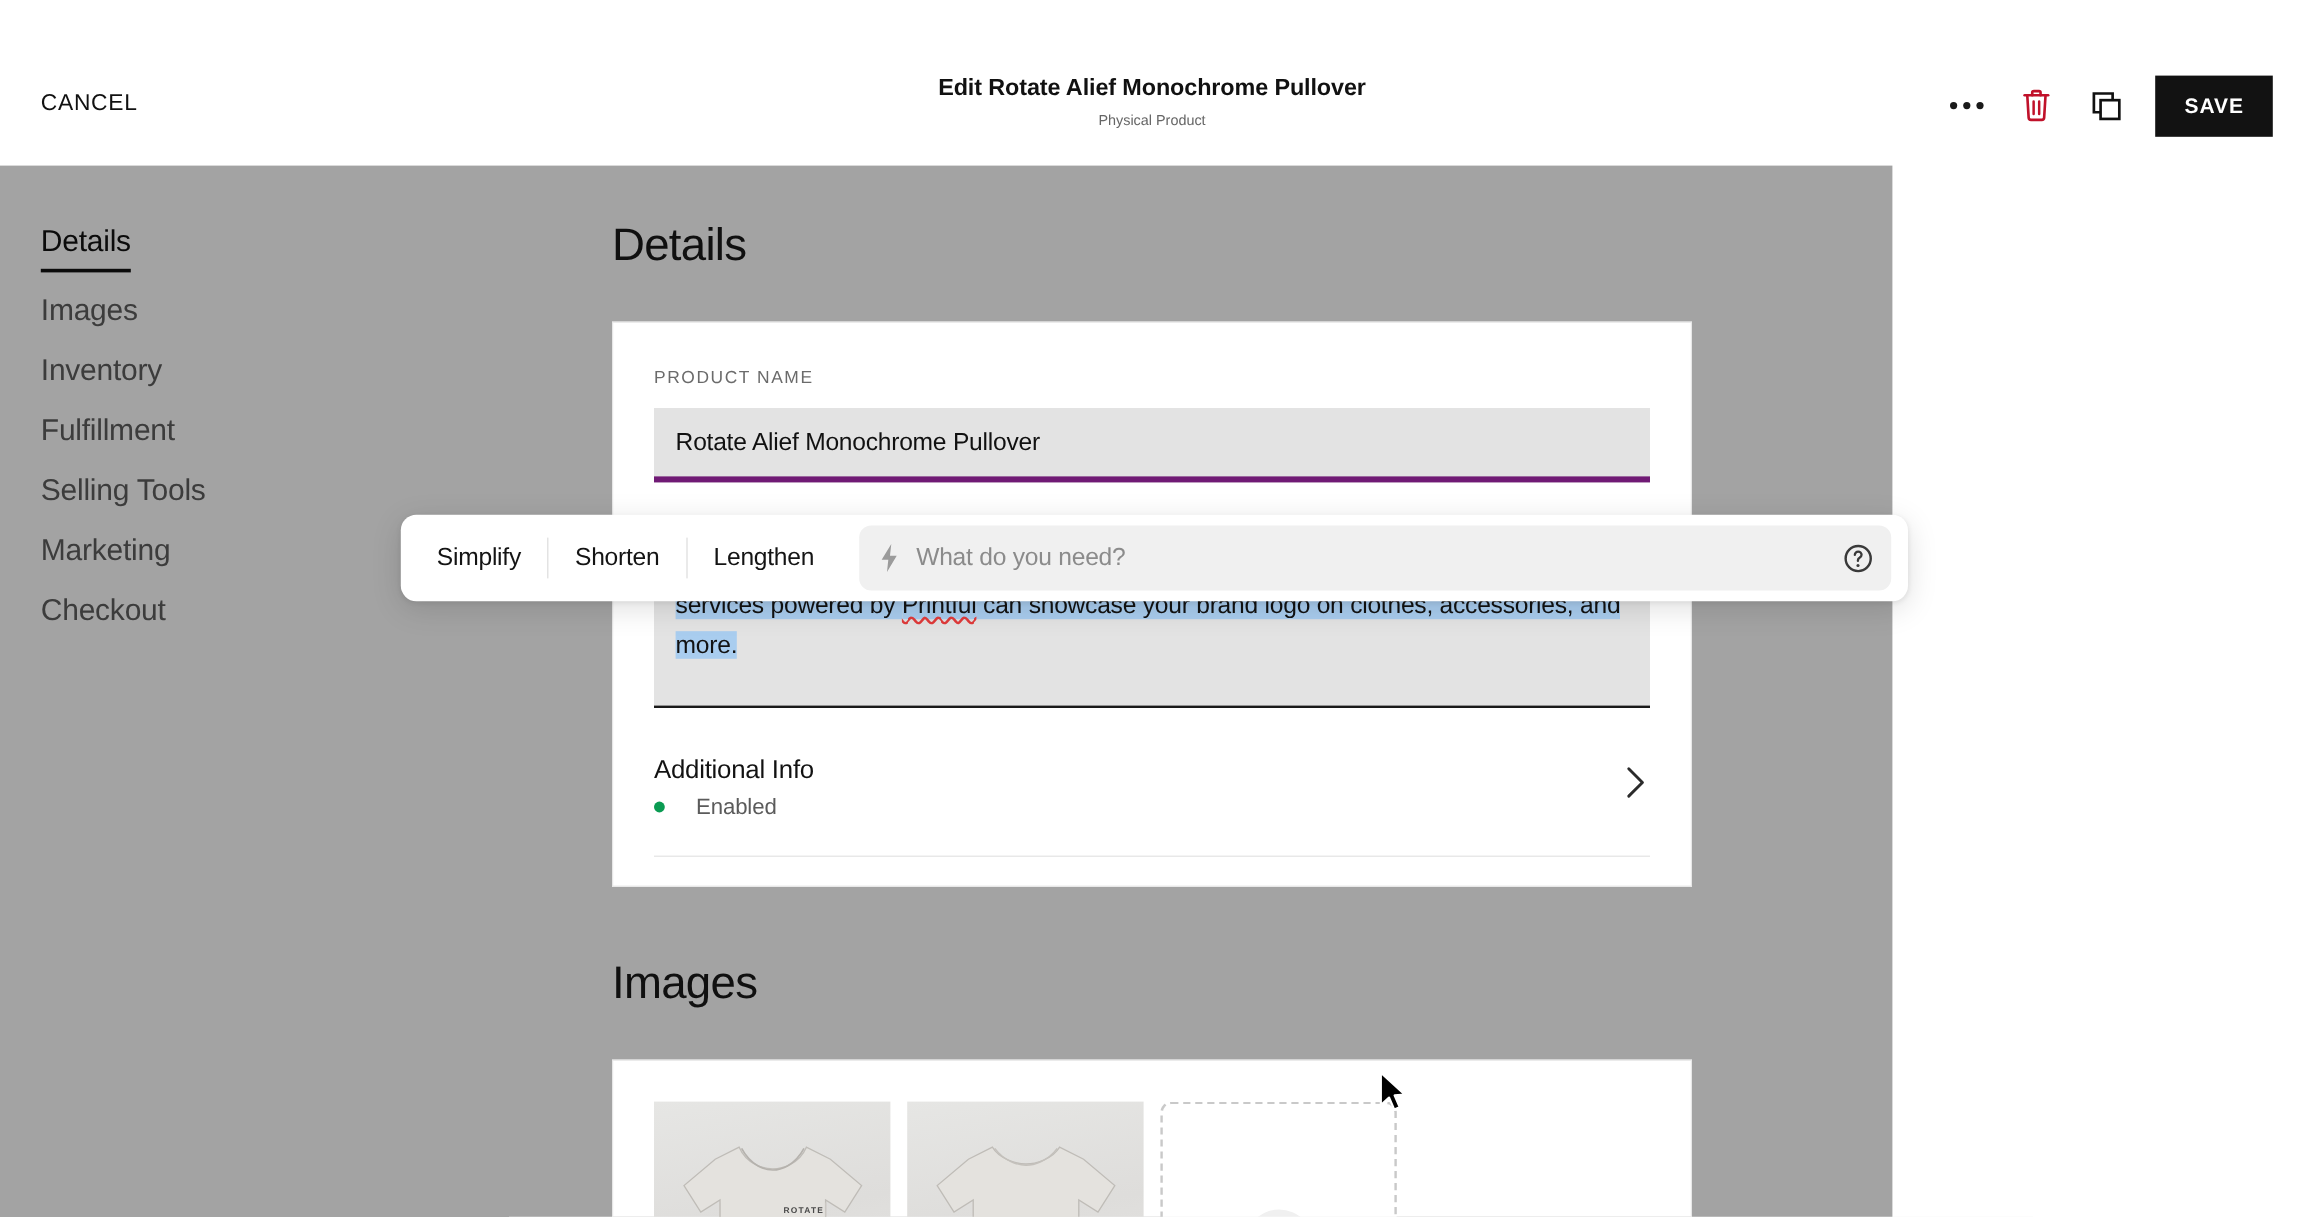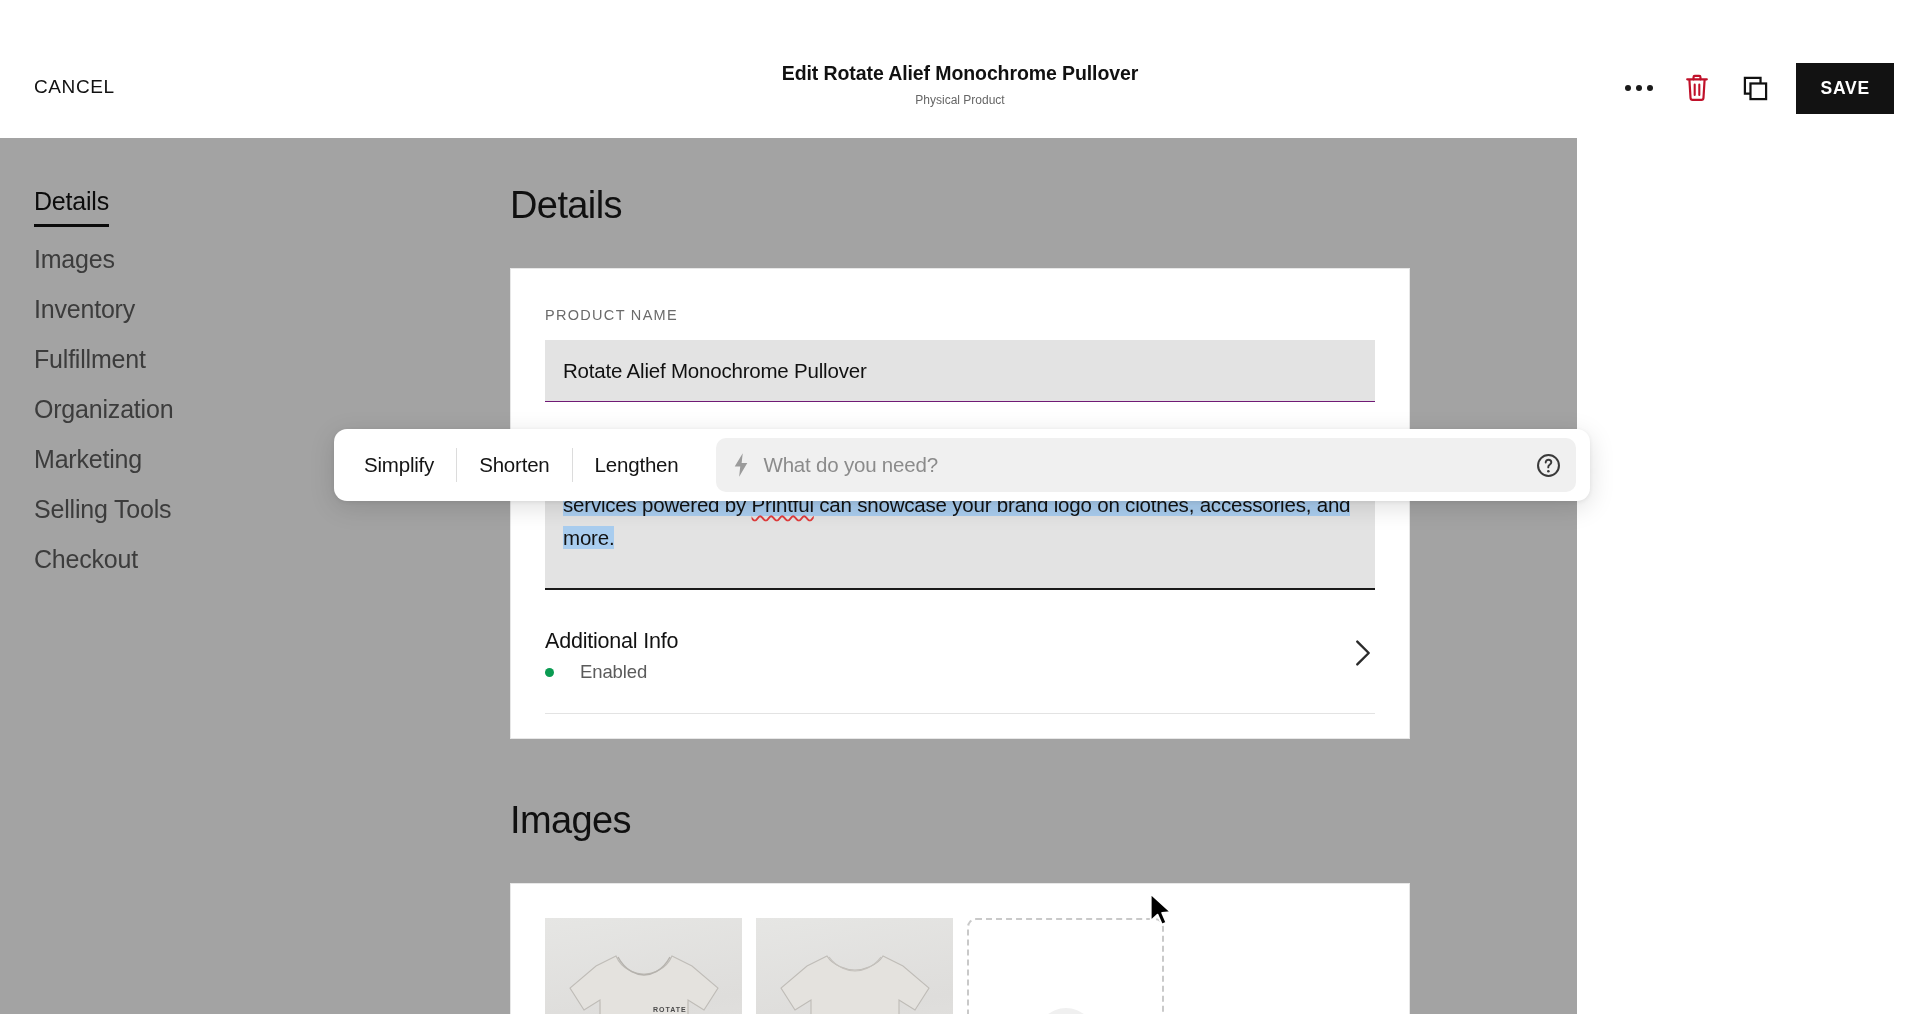--- a/index.html
+++ b/index.html
@@ -166,21 +166,21 @@
     letter-spacing: 1.3px;
     color: #6b6b6b;
     font-weight: 400;
     text-transform: uppercase;
   }
 
   .text-input {
     margin-top: 17px;
     background: #e3e3e3;
     border: none;
-    border-bottom: 1px solid #701a75;
+    border-bottom: 5px solid #701a75;
     height: 62px;
     display: flex;
     align-items: center;
     padding: 0 18px;
     font-size: 20.5px;
     color: #111111;
     cursor: text;
     letter-spacing: -0.2px;
   }
 
@@ -416,23 +416,22 @@
 
       <button class="save-btn">SAVE</button>
     </div>
   </div>
 
   <nav class="sidebar">
     <div class="side-item active">Details</div>
     <div class="side-item">Images</div>
     <div class="side-item">Inventory</div>
     <div class="side-item">Fulfillment</div>
-    <div class="side-item">Organization</div>
+    <div class="side-item">Selling Tools</div>
     <div class="side-item">Marketing</div>
-    <div class="side-item">Selling Tools</div>
     <div class="side-item">Checkout</div>
   </nav>
 
   <main class="content">
 
     <h1 class="section-title">Details</h1>
 
     <section class="card">
 
       <div class="field-label">PRODUCT NAME</div>

